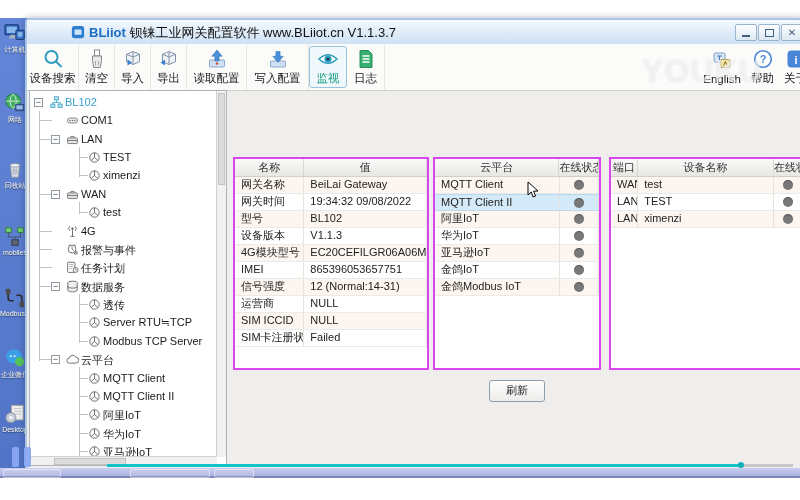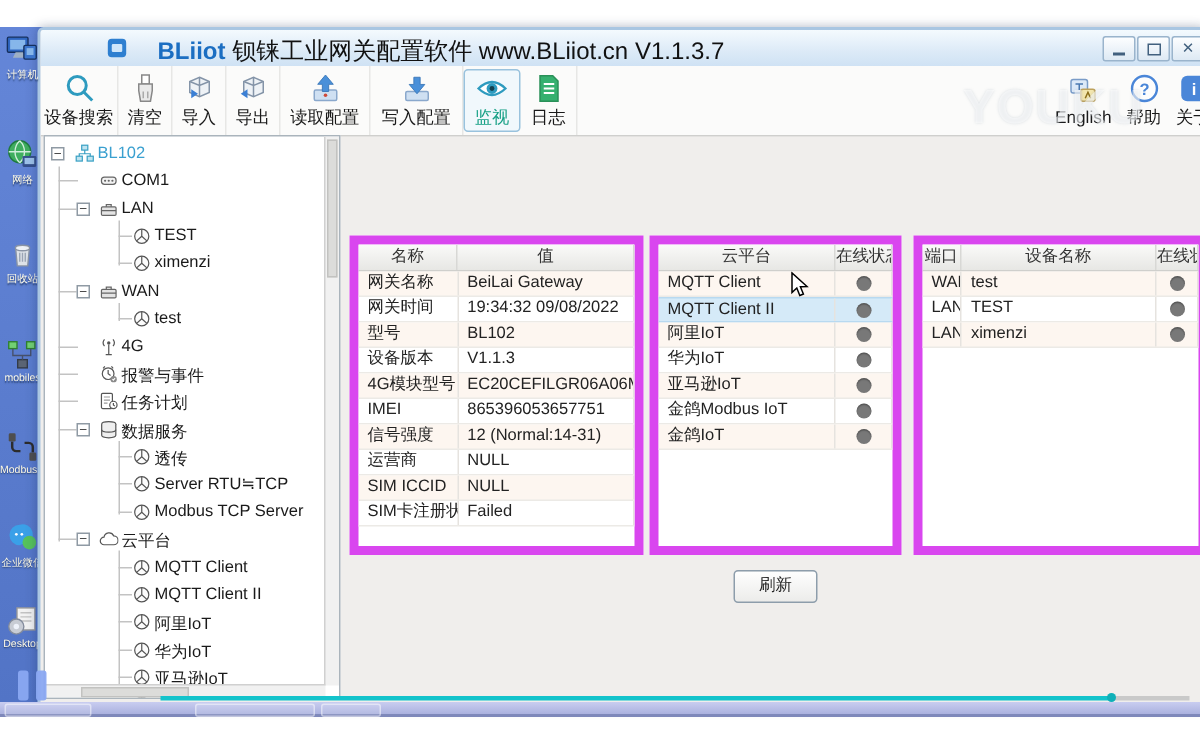--- a/index.html
+++ b/index.html
@@ -11,21 +11,21 @@
   #desktop{left:0;top:18px;width:800px;height:450px;background:linear-gradient(180deg,#6486d8,#5274c6);z-index:1}
   .dicon{position:absolute;width:30px;text-align:center;z-index:5}
   .dicon .dg{display:block;margin:0 auto;width:22px;height:22px}
   .dicon .dl{display:block;font-size:7px;color:#fffbe8;text-shadow:0 1px 1px #223a66;white-space:nowrap;margin-top:1px}
   .dicon.front{z-index:60}
   
   #win{left:25px;top:18px;width:775px;height:450px;background:#f0eeec;border:2px solid #a9c6e2;
        border-radius:4px 4px 0 0;box-shadow:0 0 7px rgba(20,40,80,.35);z-index:10;overflow:hidden}
   #titlebar{left:0;top:0;right:0;height:24px;background:linear-gradient(180deg,#f4fafe,#dceaf7 60%,#cfe2f4);
             border-bottom:1px solid #bcd2e6}
-  #title{left:78px;top:4px;white-space:nowrap;font-size:16px;color:#111}
+  #title{left:62px;top:4px;white-space:nowrap;font-size:13px;color:#111}
   #title .brand{color:#1b6ec2;font-weight:bold}
   #appicon{left:44px;top:5px;width:14px;height:14px}
   .winctl{top:4px;width:20px;height:15px;border:1px solid #9ab4cc;border-radius:2px;
           background:linear-gradient(180deg,#fdfeff,#dde9f4);display:flex;align-items:center;justify-content:center}
   #btn-min{left:708px}#btn-max{left:731px}#btn-close{left:754px}
   .minbar{width:8px;height:2px;background:#41607e;margin-top:6px}
   .maxsq{width:7px;height:6px;border:1px solid #41607e}
   .closex{font-size:10px;color:#41607e;line-height:10px}
   
   #toolbar{left:0;top:24px;right:0;height:46px;background:#fbfbfa;border-bottom:1px solid #cfcfcd;display:flex}
@@ -44,21 +44,21 @@
   .trow .tic{position:absolute;width:13px;height:13px;top:2px}
   .trow .tic svg{width:13px;height:13px;display:block}
   .trow .lbl{position:absolute;top:2px;font-size:11px;color:#1a1a1a}
   .guide{position:absolute;width:1px;background:#c3c3c3}
   .tick{position:absolute;height:1px;background:#c3c3c3}
   .vsb{position:absolute;right:0;top:0;bottom:8px;width:9px;background:#f1f1f1;border-left:1px solid #d0d0d0}
   .vsb .thumb{position:absolute;left:1px;right:1px;top:2px;height:90px;background:#dcdcda;border:1px solid #c2c2c0}
   .hsb{position:absolute;left:0;right:9px;bottom:0;height:8px;background:#f1f1f1;border-top:1px solid #d0d0d0}
   .hsb .thumb{position:absolute;top:1px;left:24px;width:70px;height:5px;background:#dcdcda;border:1px solid #c2c2c0}
   
-  .lview{background:#fff;border:6px solid #d946ef;box-sizing:border-box;overflow:hidden}
+  .lview{background:#fff;border:2px solid #d946ef;box-sizing:border-box;overflow:hidden}
   .thead{display:flex;height:17px;background:linear-gradient(180deg,#fafaf9,#e7e7e4);border-bottom:1px solid #cfcfcc}
   .thead .hc{font-size:11px;color:#333;text-align:center;line-height:16px;border-right:1px solid #d8d8d5;
              box-sizing:border-box;overflow:hidden;white-space:nowrap}
   .lrow{display:flex;height:16px;border-bottom:1px solid #eceae6;background:#fff}
   .lrow:nth-child(even){background:#fdf6f0}
   .lrow.sel{background:#d5eaf8;border-top:1px solid #b8d9f0;border-bottom:1px solid #b8d9f0;height:15px}
   .lrow .c{font-size:11px;line-height:15px;padding-left:6px;border-right:1px solid #e6e3df;box-sizing:border-box;
            overflow:hidden;white-space:nowrap;color:#222}
   .dotc{display:flex;align-items:center;justify-content:center;padding-left:0!important}
   .dot{width:10px;height:10px;border-radius:50%;background:#787878;box-shadow:inset 0 1px 1px rgba(0,0,0,.3)}
@@ -571,27 +571,27 @@
           <span class="dot"></span>
         </span>
       </div>
       <div class="lrow">
         <span class="c" style="width: 126px;">亚马逊IoT</span>
         <span class="c dotc" style="width: 40px;">
           <span class="dot"></span>
         </span>
       </div>
       <div class="lrow">
+        <span class="c" style="width: 126px;">金鸽IoT</span>
+        <span class="c dotc" style="width: 40px;">
+          <span class="dot"></span>
+        </span>
+      </div>
+      <div class="lrow">
         <span class="c" style="width: 126px;">金鸽Modbus IoT</span>
-        <span class="c dotc" style="width: 40px;">
-          <span class="dot"></span>
-        </span>
-      </div>
-      <div class="lrow">
-        <span class="c" style="width: 126px;">金鸽IoT</span>
         <span class="c dotc" style="width: 40px;">
           <span class="dot"></span>
         </span>
       </div>
     </div>
   <div id="table3" class="lview abs" style="left:582px;top:137px;width:196px;height:213px">
       <div class="thead">
         <span class="hc" style="width: 28px;">端口</span>
         <span class="hc" style="width: 141px;">设备名称</span>
         <span class="hc" style="width: 30px;">在线状态</span>

